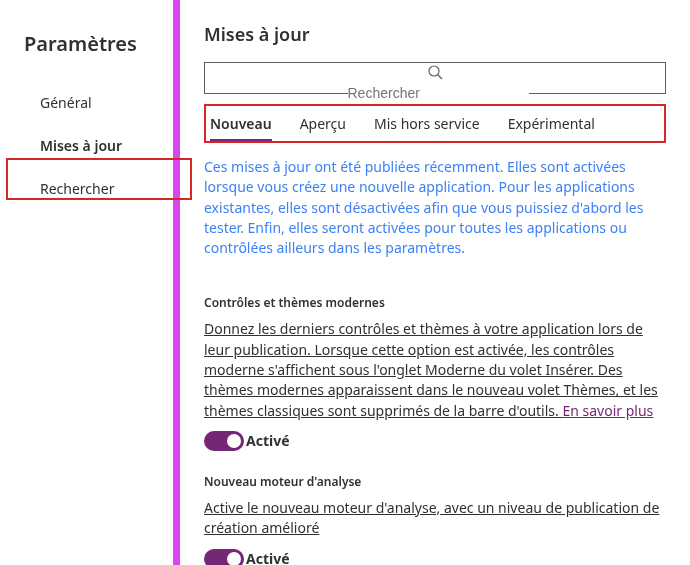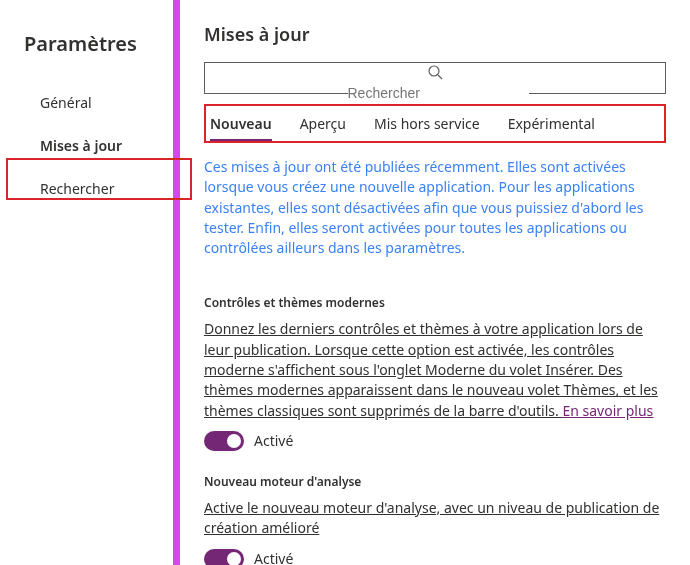--- a/index.html
+++ b/index.html
@@ -117,21 +117,22 @@
     text-decoration:underline;
   }
   .learn-more {
     color:#742774;
     text-decoration: underline;
     cursor:pointer;
   }
   .toggle-row {
     display:flex;
     align-items:center;
-    gap:10px;
+    gap:2px;
+    font-weight:bold;
   }
   .toggle {
     width:40px;
     height:20px;
     border-radius:10px;
     background:#742774;
     position:relative;
     cursor:pointer;
   }
   .toggle::after {

